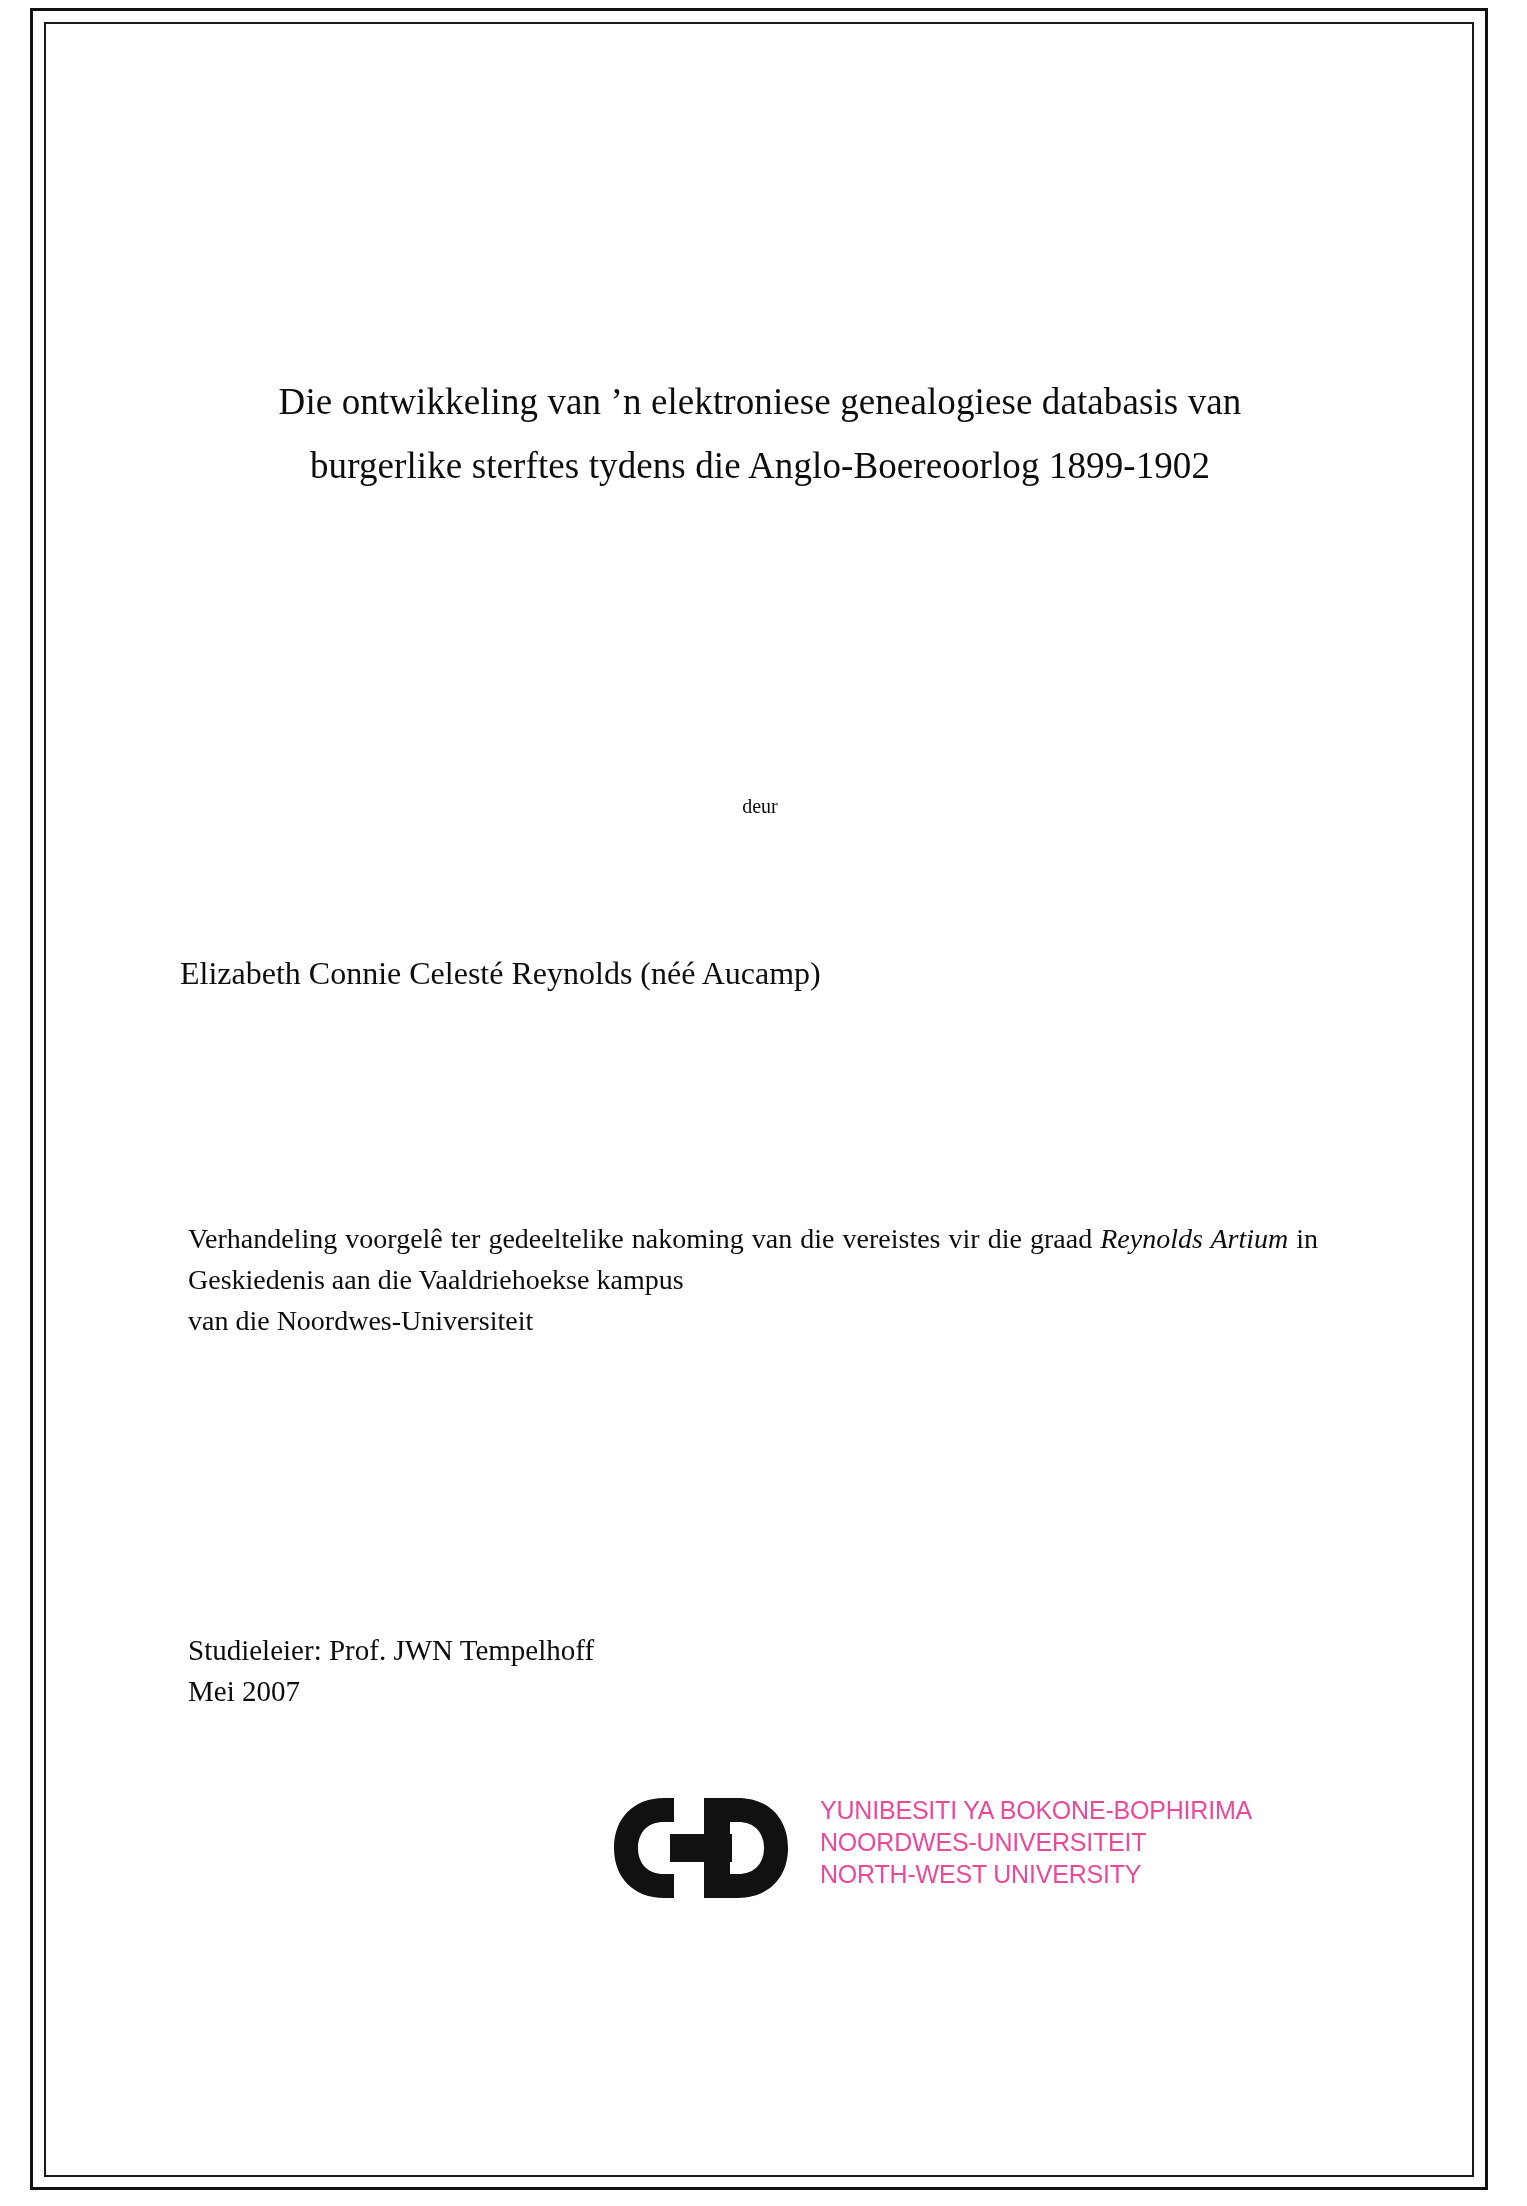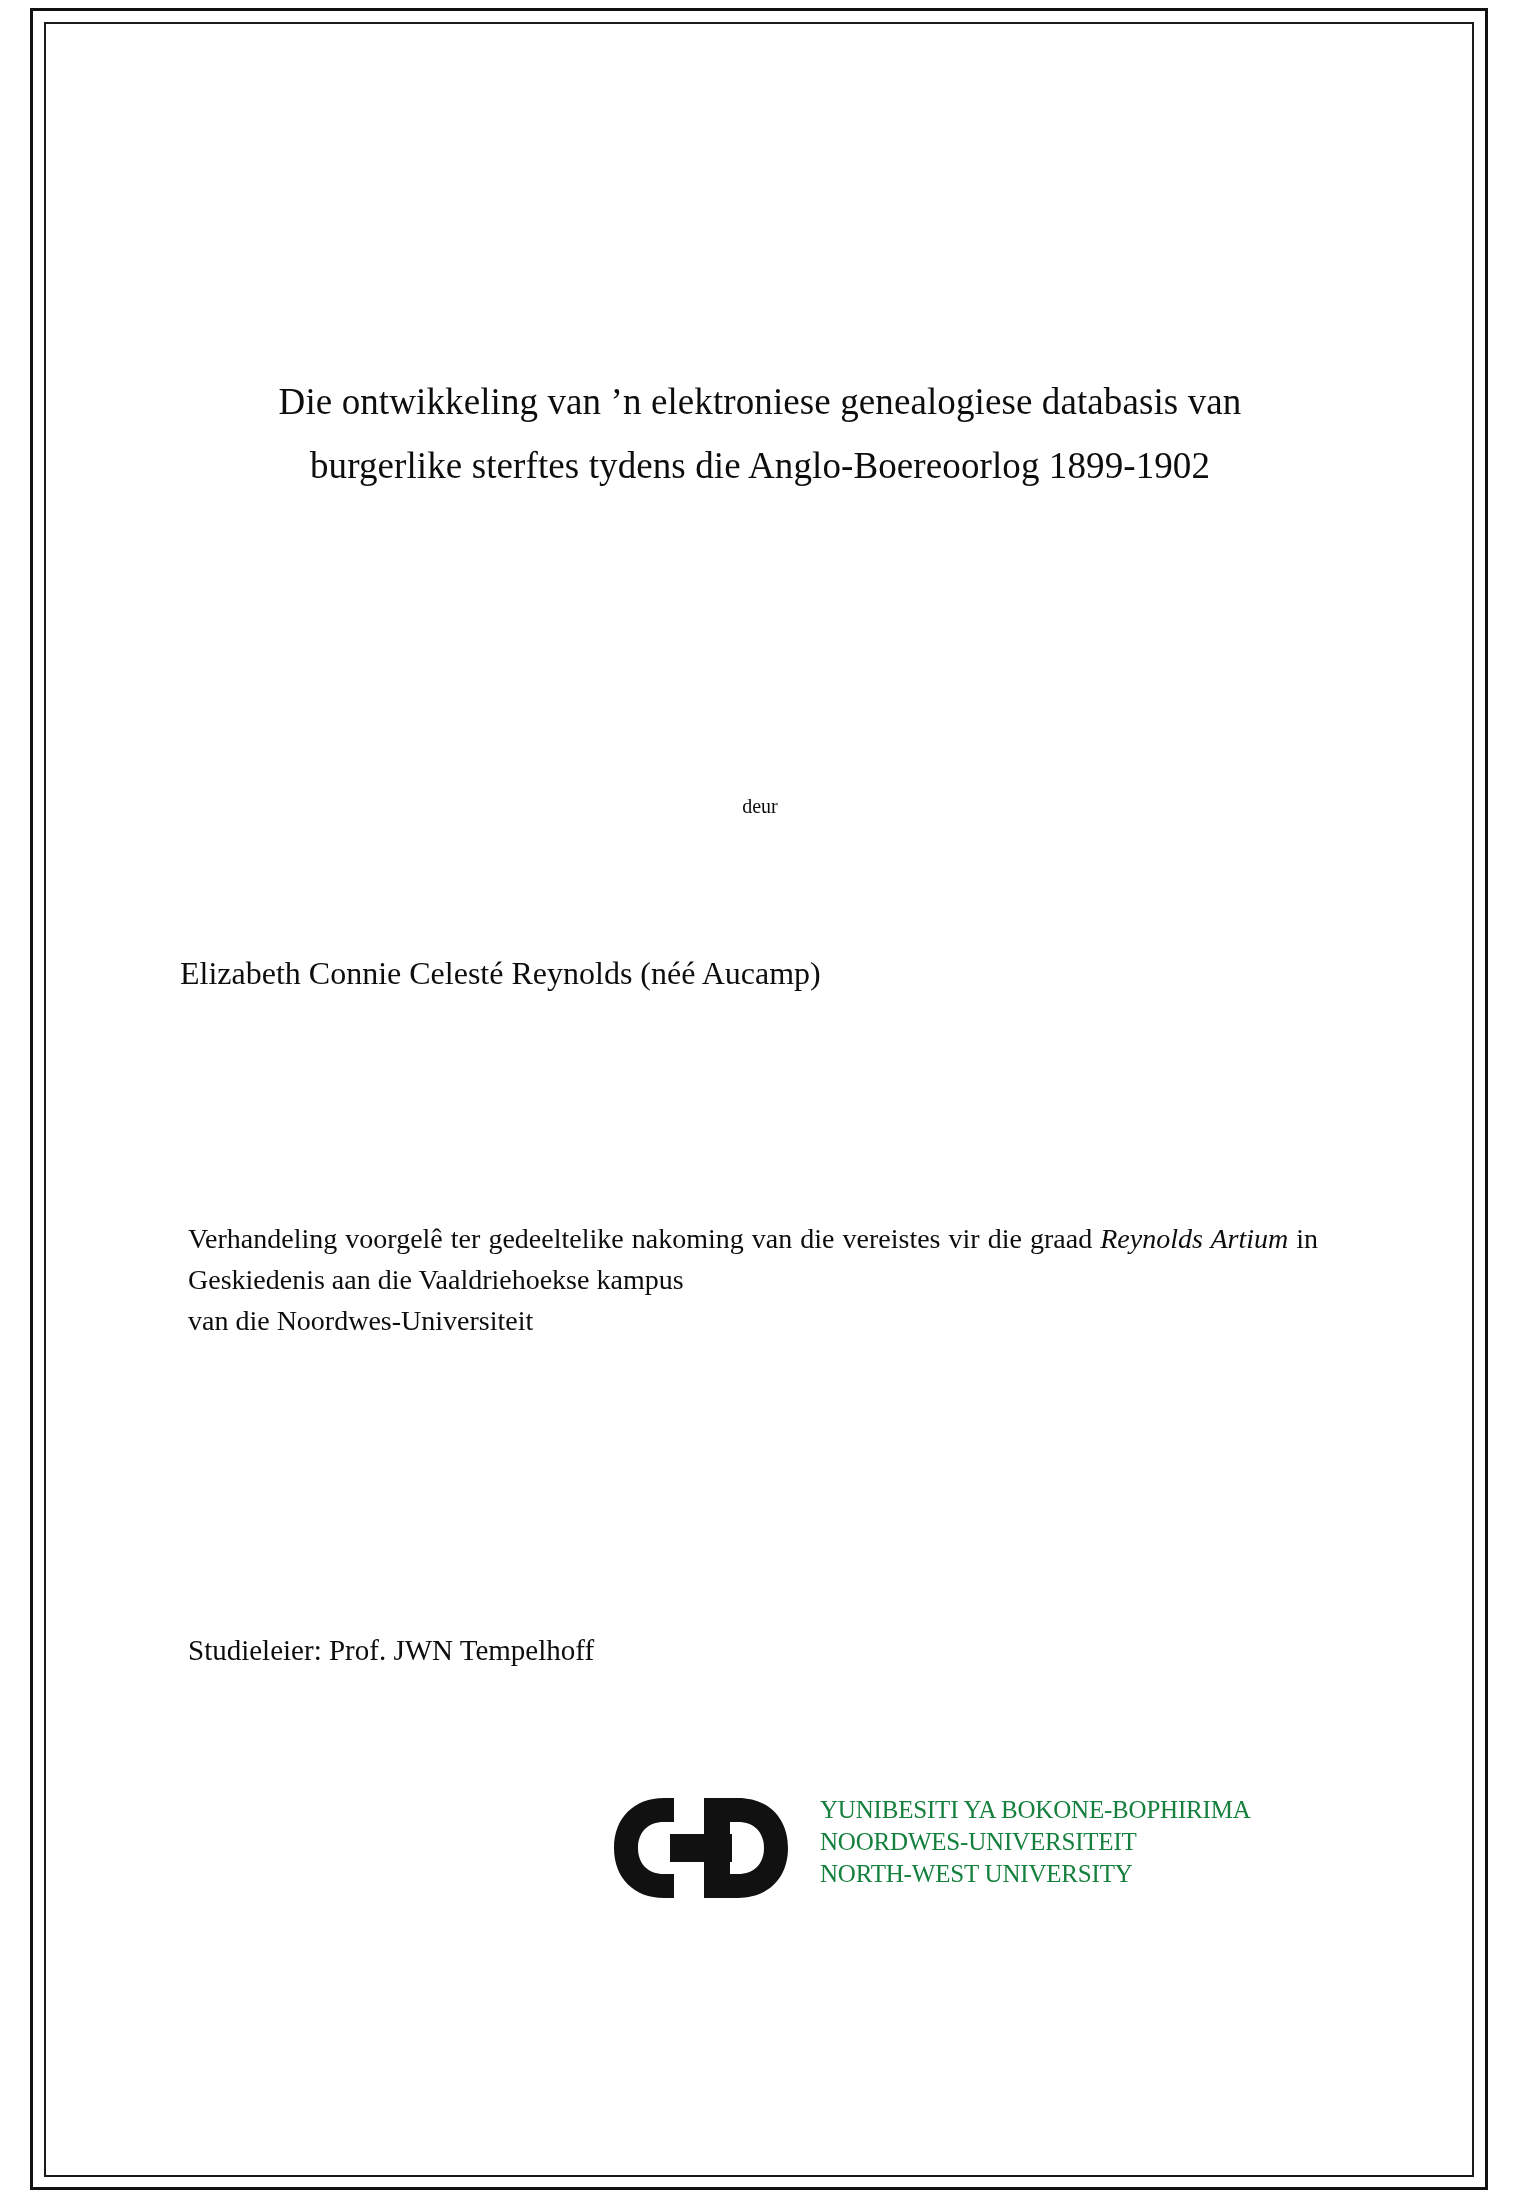--- a/index.html
+++ b/index.html
@@ -103,25 +103,25 @@
     position: absolute;
     left: 152px;
     top: 6px;
     width: 190px;
     height: 104px;
   }
   .logo-text {
     position: absolute;
     left: 360px;
     top: 4px;
-    font-family: Liberation Serif, serif;
+    font-family: Liberation Sans, sans-serif;
     font-size: 25px;
     line-height: 1.28;
     letter-spacing: -0.2px;
-    color: #15803d;
+    color: #ec4899;
     white-space: nowrap;
   }
 </style>
 </head>
 <body>
 
 <div class="page">
 
   <div class="scan-outer"></div>
   <div class="scan-inner"></div>
@@ -137,20 +137,21 @@
 
     <div class="author">Elizabeth Connie Celesté Reynolds (néé Aucamp)</div>
 
     <div class="statement">
       <span>Verhandeling voorgelê ter gedeeltelike nakoming van die vereistes vir die graad </span><em>Reynolds Artium</em><span> in Geskiedenis aan die Vaaldriehoekse kampus</span>
       <div class="line-last">van die Noordwes-Universiteit</div>
     </div>
 
     <div class="supervisor">
       <div>Studieleier: Prof. JWN Tempelhoff</div>
+      <div>Mei 2007</div>
     </div>
 
     <div class="logo-wrap">
       <svg class="logo-mark" viewBox="0 0 190 104">
         <path d="M52 2 C22 2 2 22 2 52 C2 82 22 102 52 102 L62 102 L62 78 L52 78 C36 78 26 68 26 52 C26 36 36 26 52 26 L62 26 L62 2 Z" fill="#111111"></path>
         <rect x="58" y="38" width="62" height="28" fill="#111111"></rect>
         <path d="M112 2 L126 2 C156 2 176 22 176 52 C176 82 156 102 126 102 L112 102 L112 78 L126 78 C142 78 152 68 152 52 C152 36 142 26 126 26 L112 26 Z" fill="#111111"></path>
         <rect x="92" y="2" width="26" height="100" fill="#111111"></rect>
       </svg>
       <div class="logo-text">

